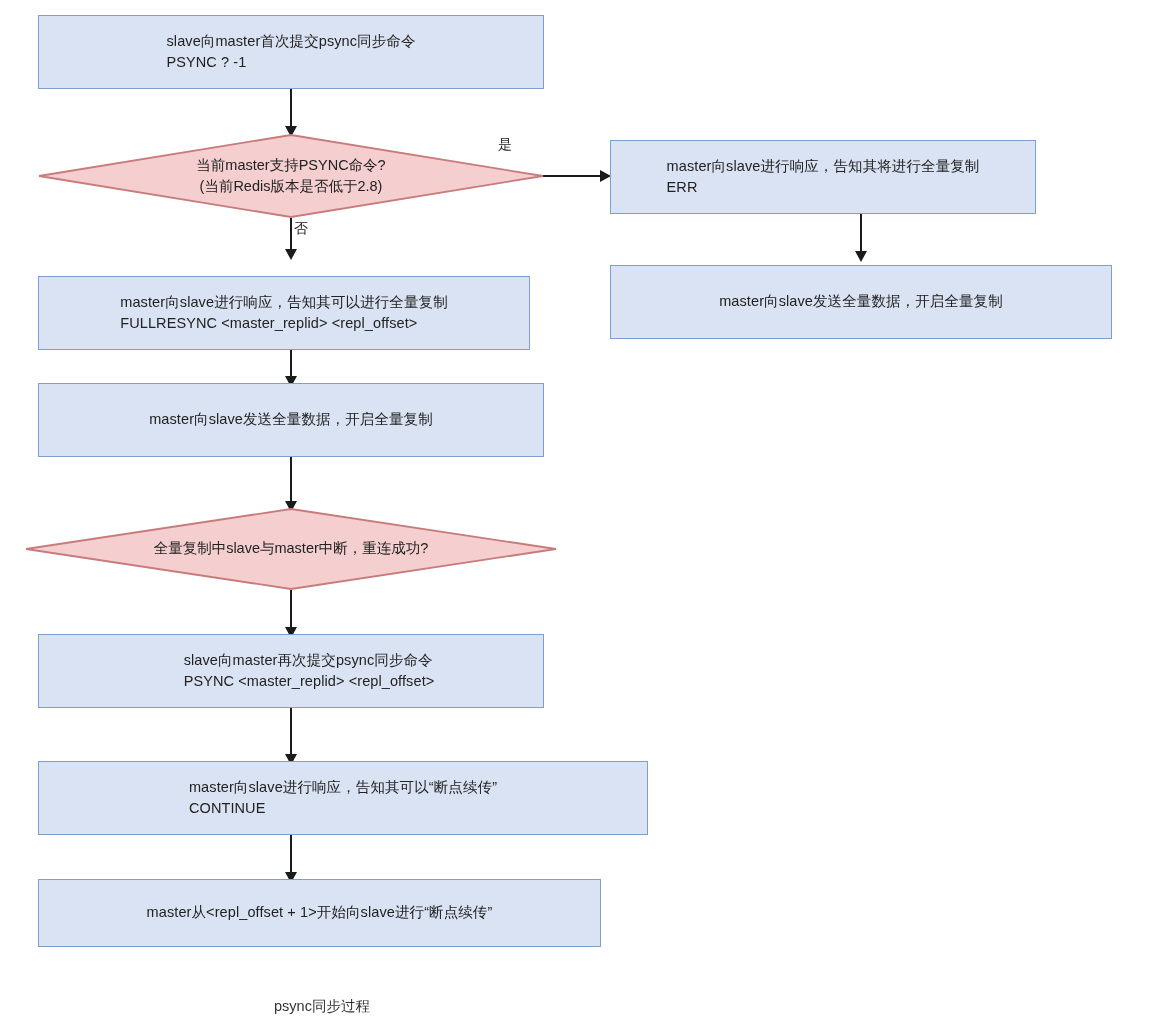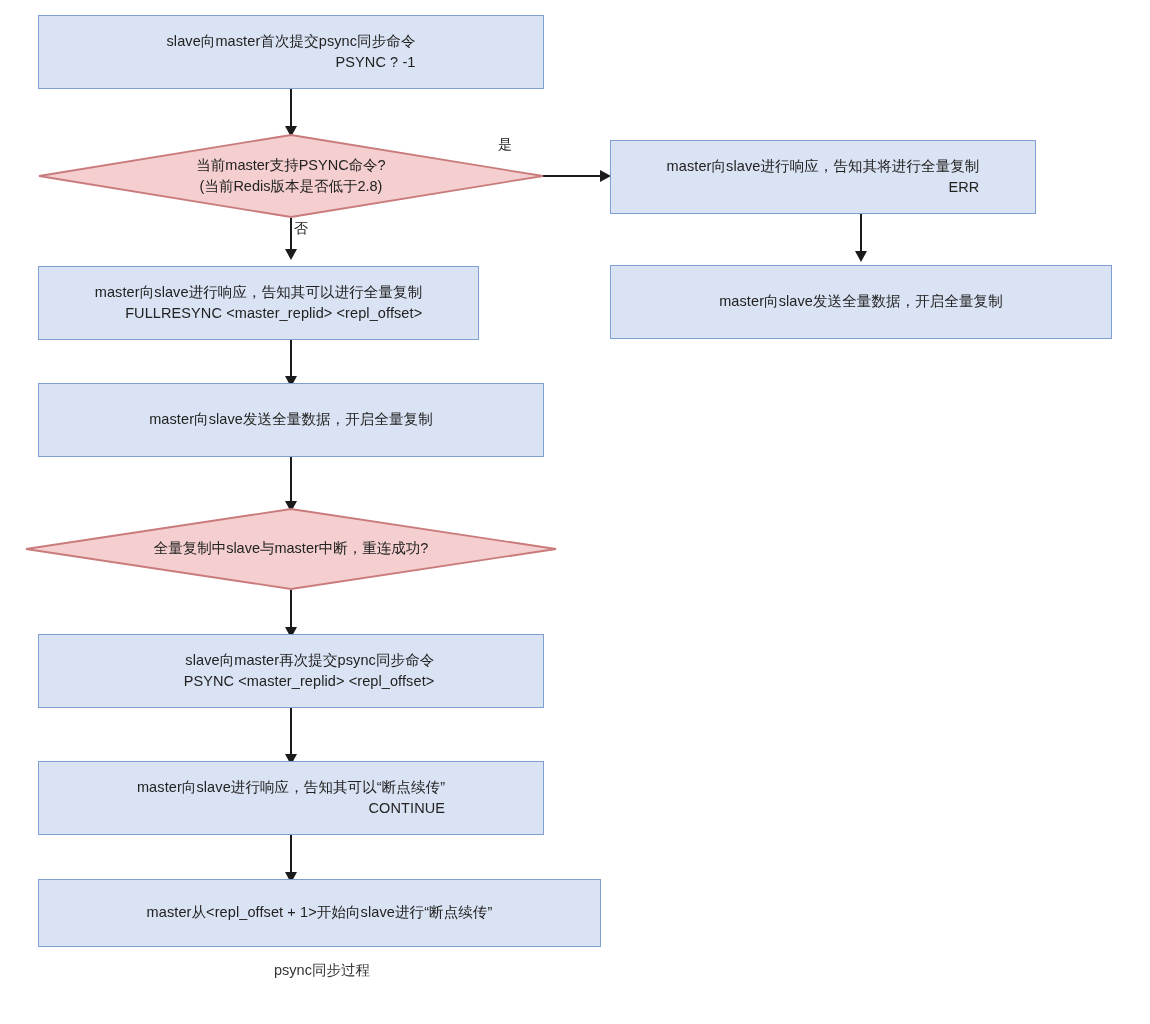--- a/index.html
+++ b/index.html
@@ -24,21 +24,21 @@
     width: 1150px;
     height: 1024px;
   }
   
   .node {
     position: absolute;
     box-sizing: border-box;
     display: flex;
     align-items: center;
     justify-content: center;
-    text-align: right;
+    text-align: left;
     line-height: 1.45;
     font-size: 14.5px;
     letter-spacing: 0.1px;
     white-space: pre-line;
     z-index: 3;
   }
   .process {
     background: #dae3f3;
     border: 1.4px solid #7f9fd0;
   }
@@ -100,20 +100,21 @@
     z-index: 4;
     white-space: nowrap;
   }
   
   .caption {
     position: absolute;
     font-size: 14.5px;
     color: #333333;
     white-space: nowrap;
     z-index: 3;
+    margin-top: 36px;
   }
 </style>
 </head>
 <body>
 
 <div id="canvas">
 
   <div class="node process" style="left:38px; top:15px; width:506px; height:74px;">slave向master首次提交psync同步命令
 PSYNC ?   -1</div>
 
@@ -129,21 +130,21 @@
   </div>
 
   <div class="edge-line edge-h" style="left:543px; top:175px; width:64px; height:1.8px;"></div>
   <div class="arrow-right" style="left:600px; top:169.5px;"></div>
   <div class="edge-label" style="left:498px; top:136px;">是</div>
 
   <div class="edge-line edge-v" style="left:290px; top:218px; width:1.8px; height:35px;"></div>
   <div class="arrow-down" style="left:284.5px; top:249px;"></div>
   <div class="edge-label" style="left:294px; top:220px;">否</div>
 
-  <div class="node process" style="left:38px; top:266px; width:441px; height:74px;">master向slave进行响应，告知其可以进行全量复制
+  <div class="node process" style="left:38px; top:276px; width:492px; height:74px;">master向slave进行响应，告知其可以进行全量复制
 FULLRESYNC &lt;master_replid&gt; &lt;repl_offset&gt;</div>
 
   <div class="edge-line edge-v" style="left:290px; top:339px; width:1.8px; height:42px;"></div>
   <div class="arrow-down" style="left:284.5px; top:376px;"></div>
 
   <div class="node process" style="left:38px; top:383px; width:506px; height:74px;">master向slave发送全量数据，开启全量复制</div>
 
   <div class="edge-line edge-v" style="left:290px; top:457px; width:1.8px; height:50px;"></div>
   <div class="arrow-down" style="left:284.5px; top:501px;"></div>
 
@@ -156,21 +157,21 @@
 
   <div class="edge-line edge-v" style="left:290px; top:590px; width:1.8px; height:42px;"></div>
   <div class="arrow-down" style="left:284.5px; top:627px;"></div>
 
   <div class="node process" style="left:38px; top:634px; width:506px; height:74px;padding-left:36px;">slave向master再次提交psync同步命令
 PSYNC &lt;master_replid&gt; &lt;repl_offset&gt;</div>
 
   <div class="edge-line edge-v" style="left:290px; top:708px; width:1.8px; height:51px;"></div>
   <div class="arrow-down" style="left:284.5px; top:754px;"></div>
 
-  <div class="node process" style="left:38px; top:761px; width:506px; height:74px;">master向slave进行响应，告知其可以“断点续传”
+  <div class="node process" style="left:38px; top:761px; width:610px; height:74px;">master向slave进行响应，告知其可以“断点续传”
 CONTINUE</div>
 
   <div class="edge-line edge-v" style="left:290px; top:835px; width:1.8px; height:42px;"></div>
   <div class="arrow-down" style="left:284.5px; top:872px;"></div>
 
   <div class="node process" style="left:38px; top:879px; width:563px; height:68px;">master从&lt;repl_offset + 1&gt;开始向slave进行“断点续传”</div>
 
   <div class="node process" style="left:610px; top:140px; width:426px; height:74px;">master向slave进行响应，告知其将进行全量复制
 ERR</div>
 

